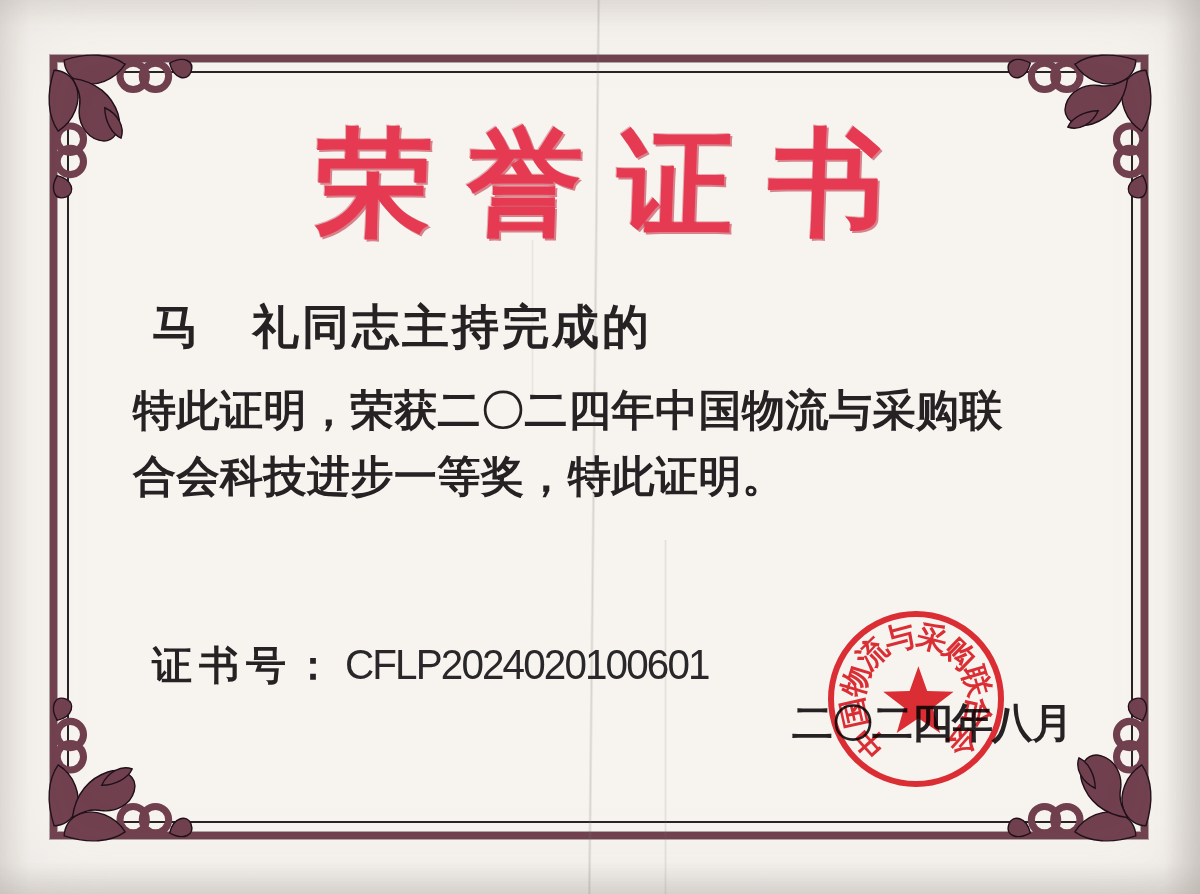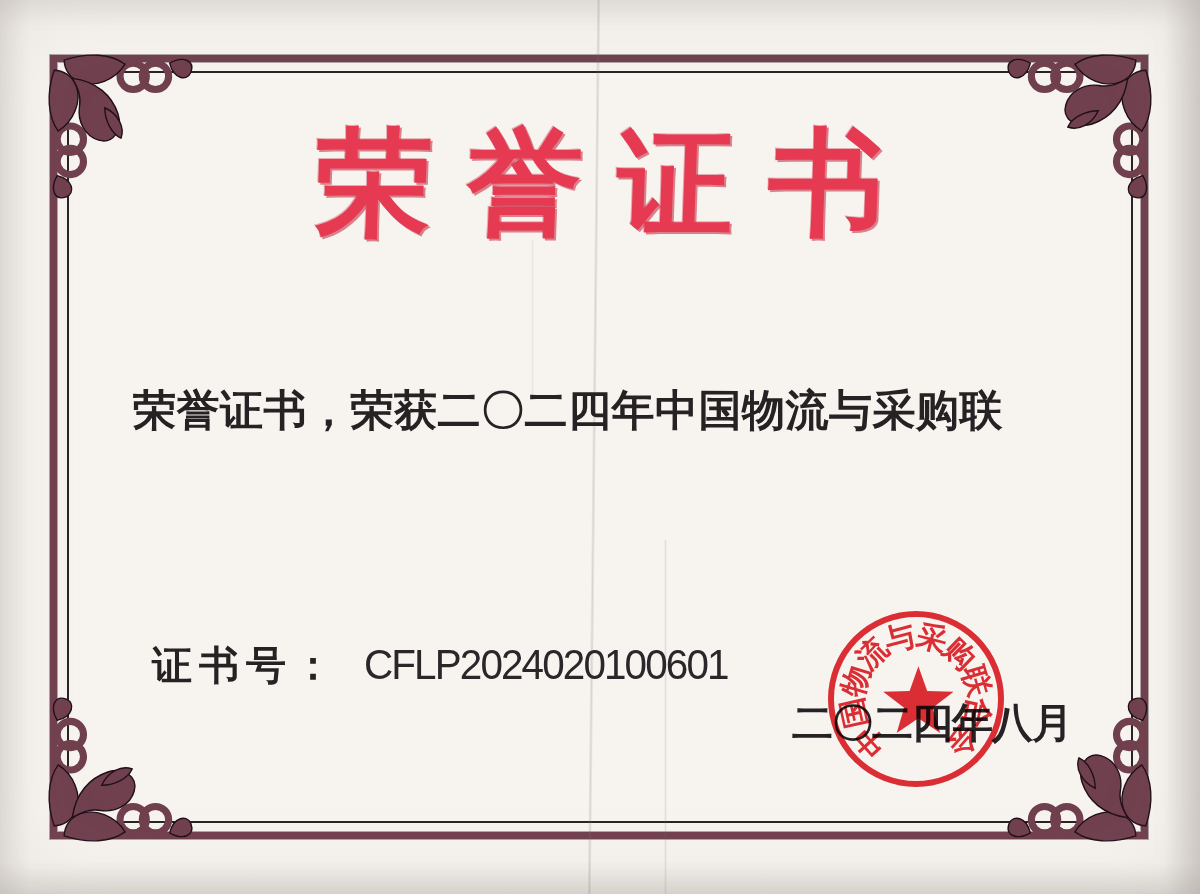--- a/index.html
+++ b/index.html
@@ -62,21 +62,21 @@
     position:absolute;left:152px;top:296px;
     font-size:47px;color:var(--ink);letter-spacing:3px;font-weight:600;
   }
   .body-text{
     position:absolute;left:133px;top:378px;width:940px;
     font-size:43px;line-height:66px;color:var(--ink);letter-spacing:.5px;font-weight:600;
   }
   .body-text .line.first{padding-left:100px;}
   .certno{
     position:absolute;left:152px;top:638px;
-    display:flex;align-items:baseline;gap:24px;
+    display:flex;align-items:baseline;gap:5px;
   }
   .certno .label{font-size:40px;color:var(--ink);letter-spacing:7px;font-weight:600;}
   .certno .value{
     font-family:"Liberation Sans","DejaVu Sans",sans-serif;
     font-size:43px;color:#29272a;letter-spacing:-2px;
     transform:scaleX(.94);transform-origin:left center;
   }
   .date{
     position:absolute;left:792px;top:696px;
     font-size:41px;color:var(--ink);letter-spacing:-1px;font-weight:600;white-space:nowrap;
@@ -161,23 +161,25 @@
       <path d="M60,57 C73,63 80,76 76,87 C67,83 60,70 60,57 Z"></path>
     </g>
   </svg>
 
   <div class="crease main"></div>
   <div class="crease low"></div>
   <div class="crease mid"></div>
 
   <div class="title">荣誉证书</div>
 
+  <div class="recipient">马　礼同志主持完成的</div>
 
   <div class="body-text">
-    <div class="line">荣誉证书，荣获二〇二四年中国物流与采购联</div>
+    <div class="line">特此证明，荣获二〇二四年中国物流与采购联</div>
+    <div class="line">合会科技进步一等奖，特此证明。</div>
   </div>
 
   <div class="certno">
     <span class="label">证书号：</span>
     <span class="value">CFLP2024020100601</span>
   </div>
 
   <div class="date">二〇二四年八月</div>
 
   <div class="seal">

